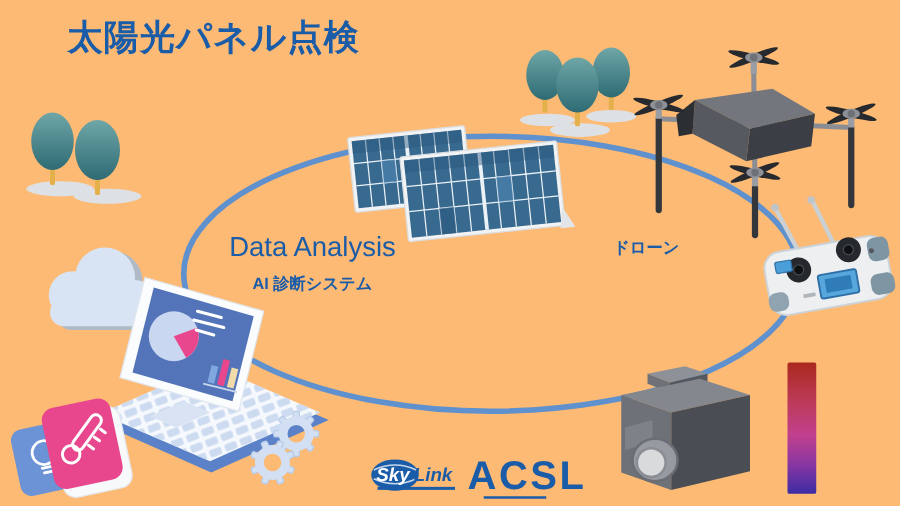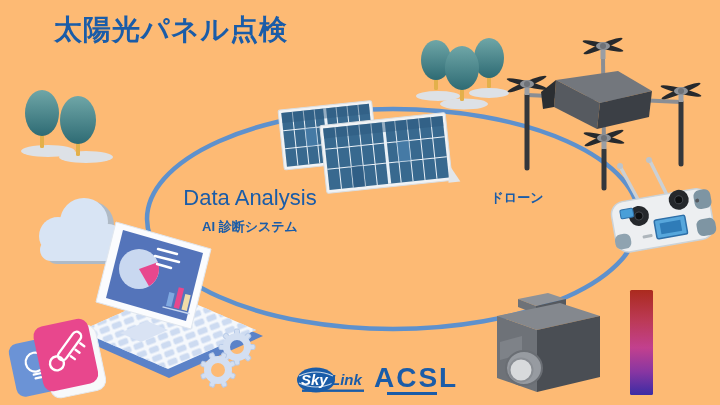--- a/index.html
+++ b/index.html
@@ -6,21 +6,21 @@
   .stage{position:relative;width:720px;height:405px;overflow:hidden;
          background:#fdba74;font-family:"Liberation Sans",sans-serif;}
   .scene{position:absolute;left:0;top:0;z-index:1;}
   .title{position:absolute;left:54px;top:12px;z-index:3;font-size:28px;font-weight:bold;
          color:#1A5CA8;line-height:1.3;letter-spacing:1px;white-space:nowrap;}
   .node-label{position:absolute;z-index:3;text-align:center;color:#1A5CA8;}
   .node-title{font-weight:normal;font-size:22px;white-space:nowrap;}
   .node-label.uav .node-title{font-size:27px;}
   .node-sub{font-weight:bold;font-size:13px;margin-top:7px;white-space:nowrap;}
   .skylink{position:absolute;left:296px;top:366px;z-index:3;width:78px;height:30px;text-align:right;}
-  .acsl{position:absolute;left:374px;top:363px;z-index:3;color:#1A5CA8;font-size:28px;
+  .acsl{position:absolute;left:374px;top:363px;z-index:3;color:#1A5CA8;font-size:32px;
         font-weight:bold;letter-spacing:2px;line-height:1.1;}
   .acsl-line{position:absolute;left:13px;bottom:-1px;width:50px;height:2.5px;background:#1A5CA8;}
 </style>
 </head>
 <body>
 
 <div class="stage">
 
   <svg class="scene" width="720" height="405" viewBox="0 0 720 405">
     <defs>

